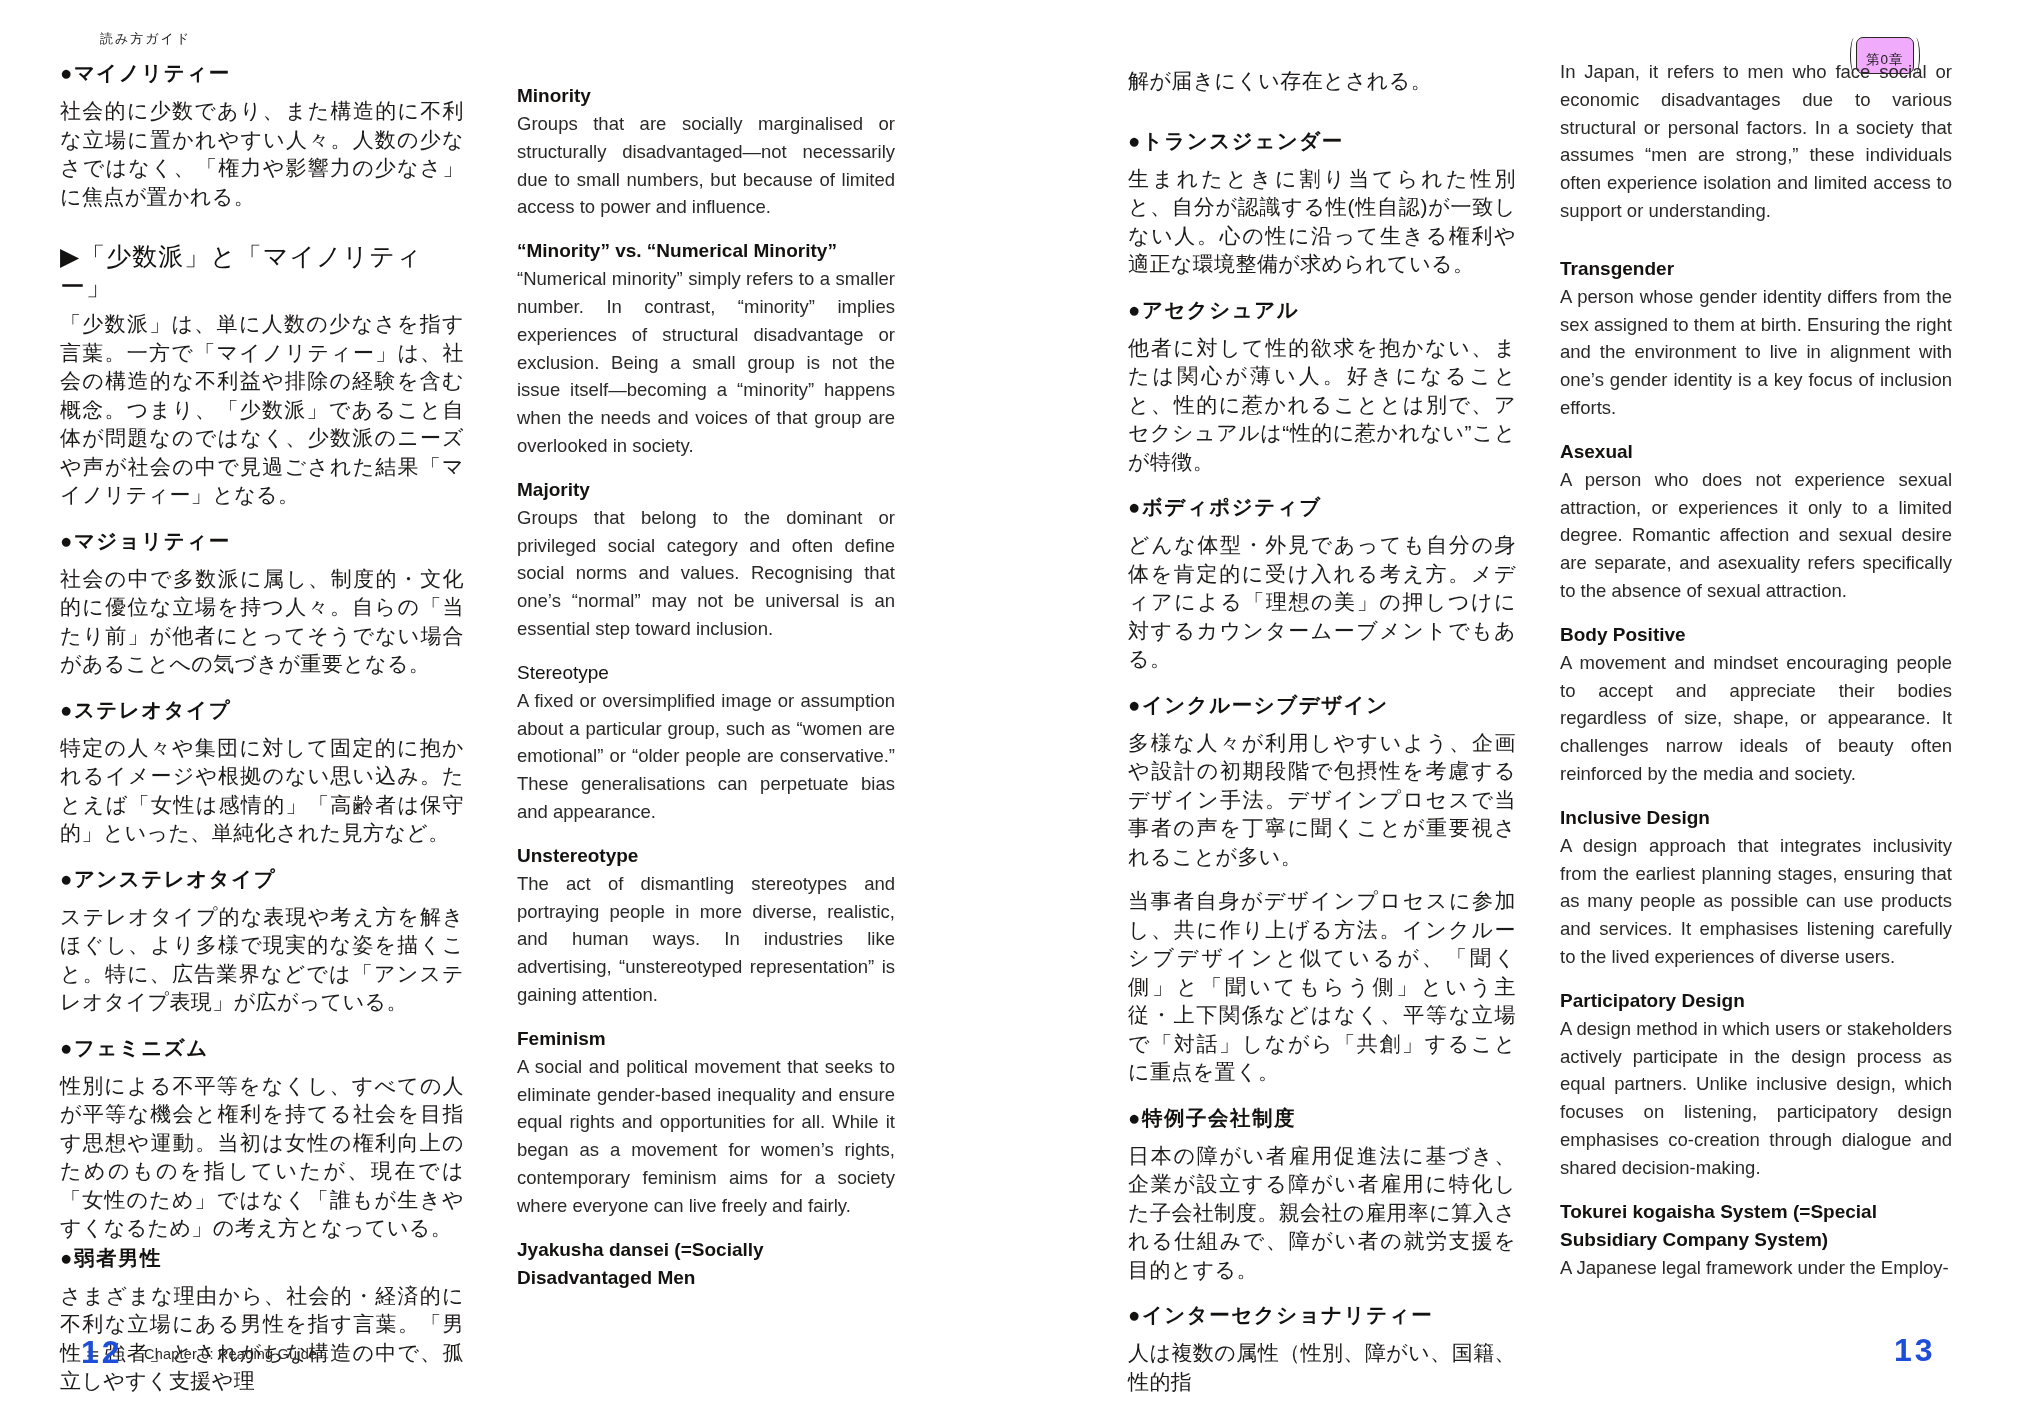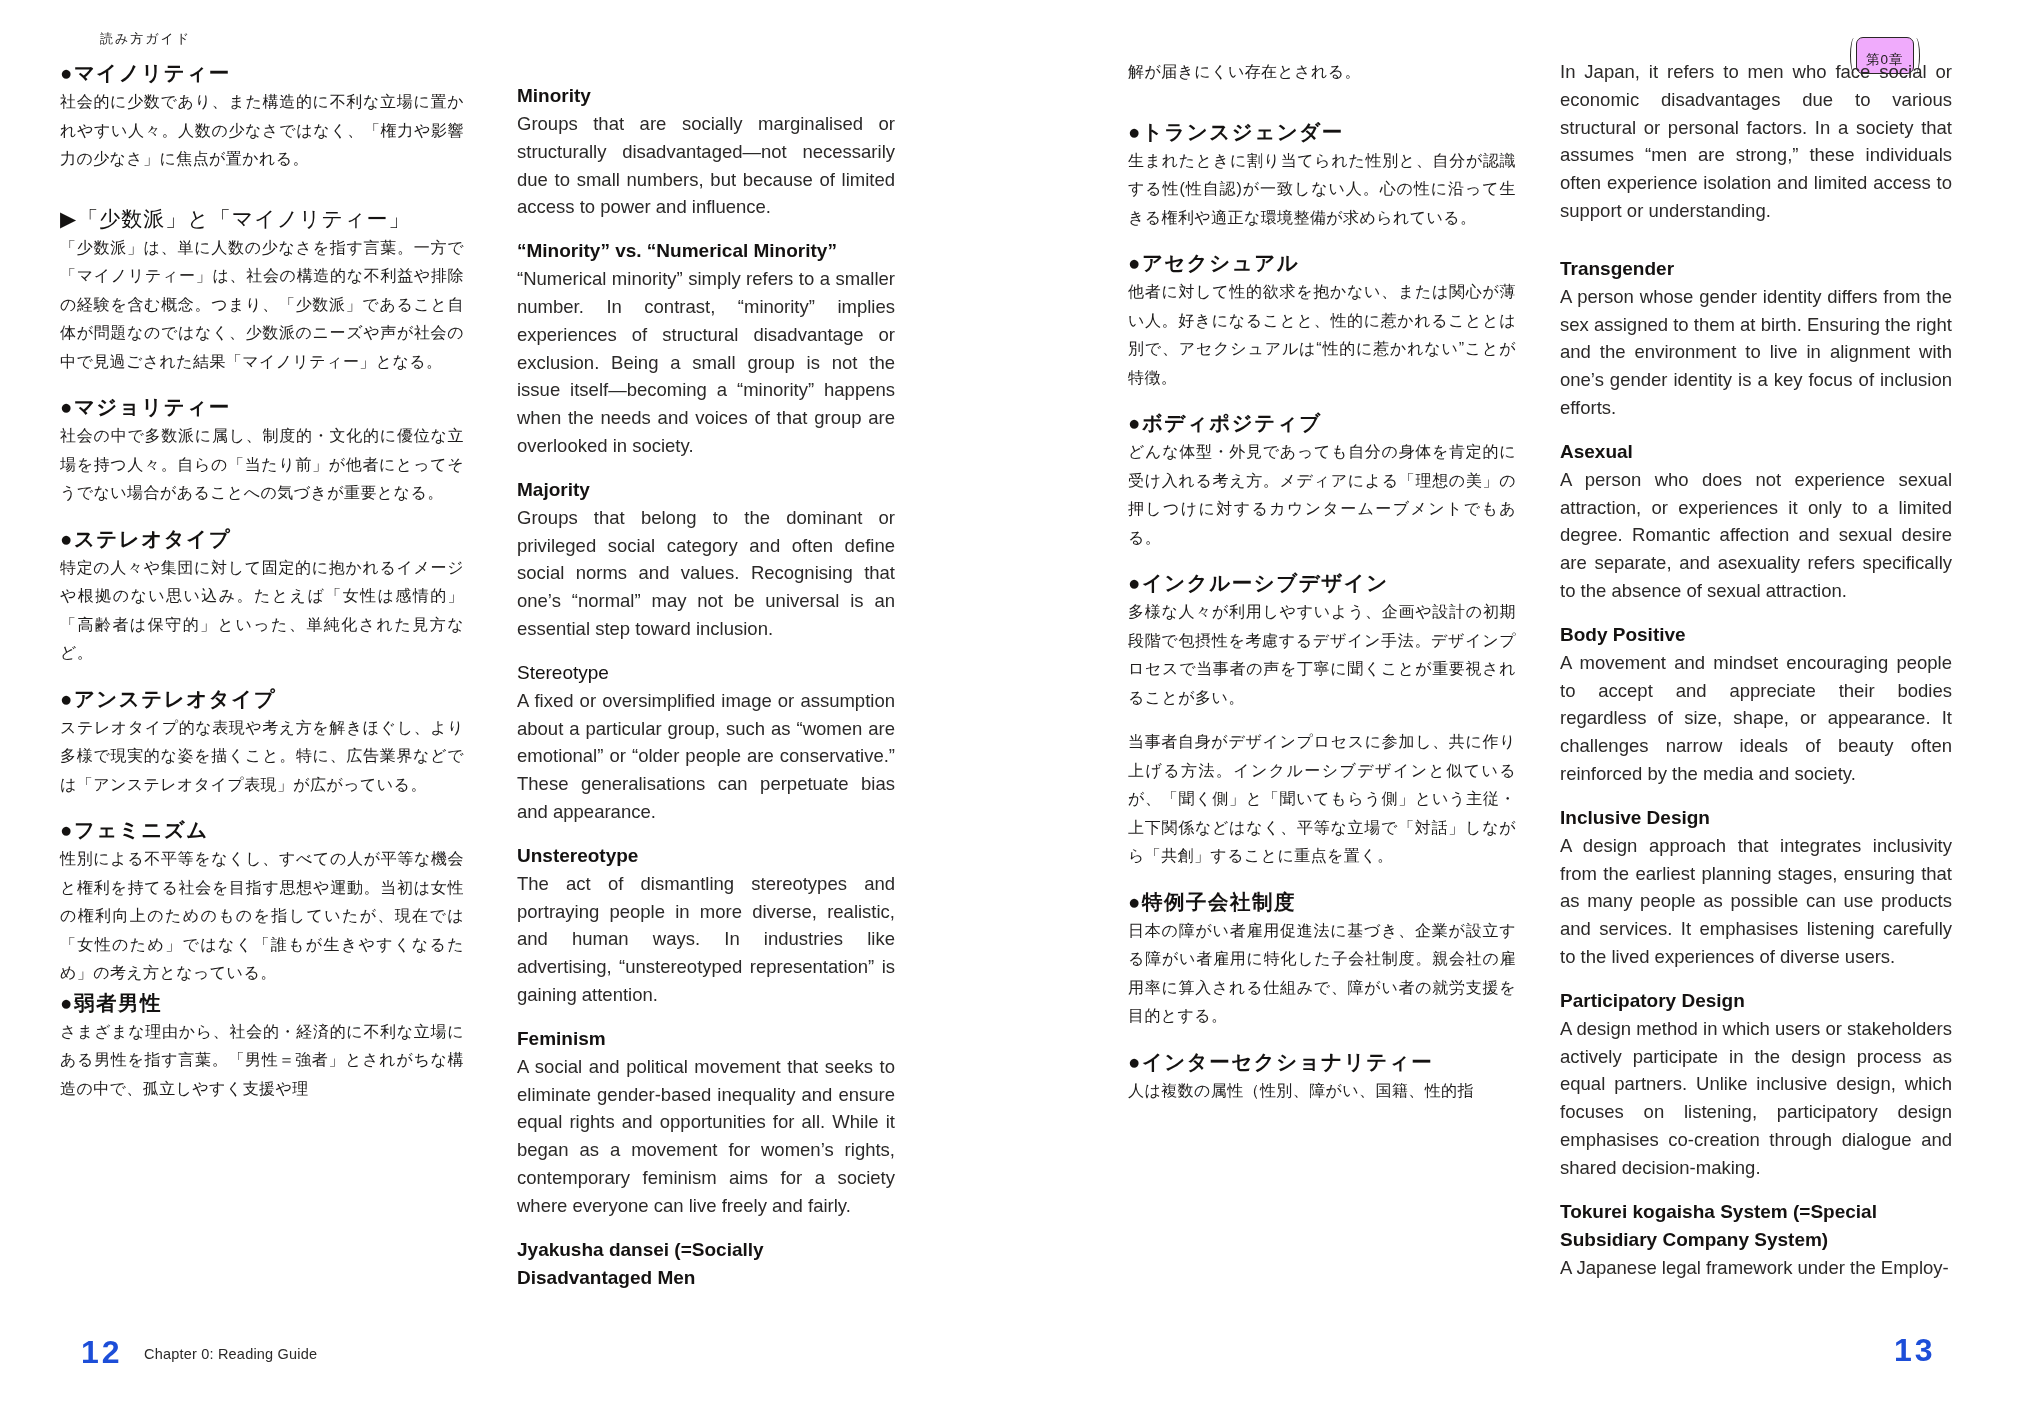--- a/index.html
+++ b/index.html
@@ -43,24 +43,24 @@
   .col-jp-2{left:1128px;top:58px;width:388px;}
   .col-en-2{left:1560px;top:58px;width:392px;}
 
   .entry h3,.entry p,.lead{margin:0;padding:0;}
 
   
   .jp .entry h3{
     font-size:20.5px;font-weight:700;letter-spacing:1.5px;
     line-height:30px;color:#141211;
   }
-  .jp .entry h3.note{font-weight:400;font-size:21px;letter-spacing:1px;}
+  .jp .entry h3.note{font-weight:400;font-size:25px;letter-spacing:1px;}
   .jp .entry p,.jp .lead{
-    font-size:16px;line-height:28.5px;letter-spacing:0.4px;
-    text-align:justify;color:#1d1b1a;
+    font-size:21px;line-height:28.5px;letter-spacing:0.4px;
+    text-align:justify;color:#1d1b1a;margin-top:9px;
   }
 
   
   .en .entry h3{
     font-size:19px;font-weight:700;line-height:28px;color:#141211;
   }
   .en .entry h3.regular{font-weight:400;}
   .en .entry p,.en .lead{
     font-size:18.5px;line-height:27.8px;
     text-align:justify;color:#2b2928;

